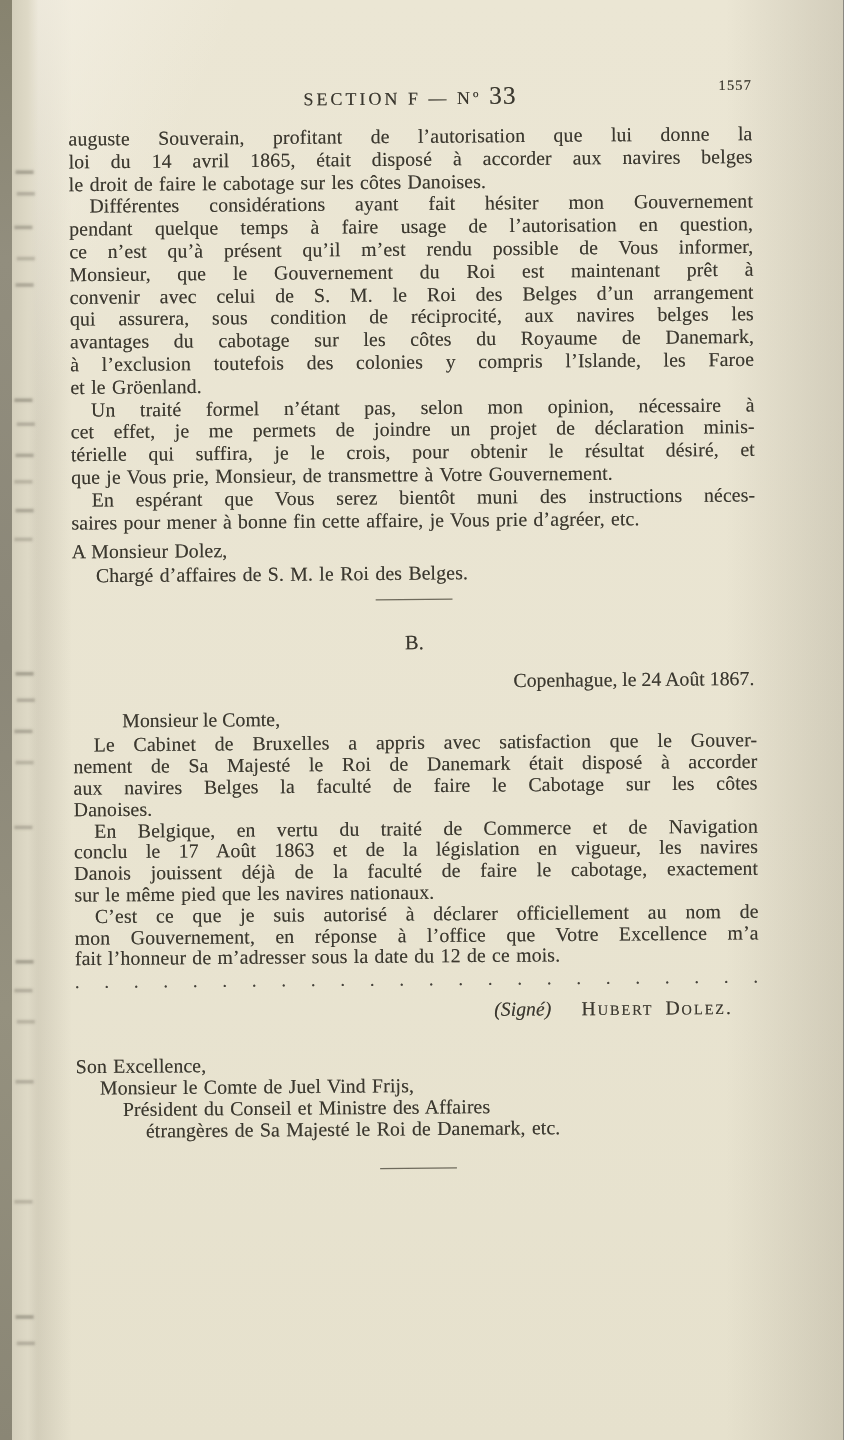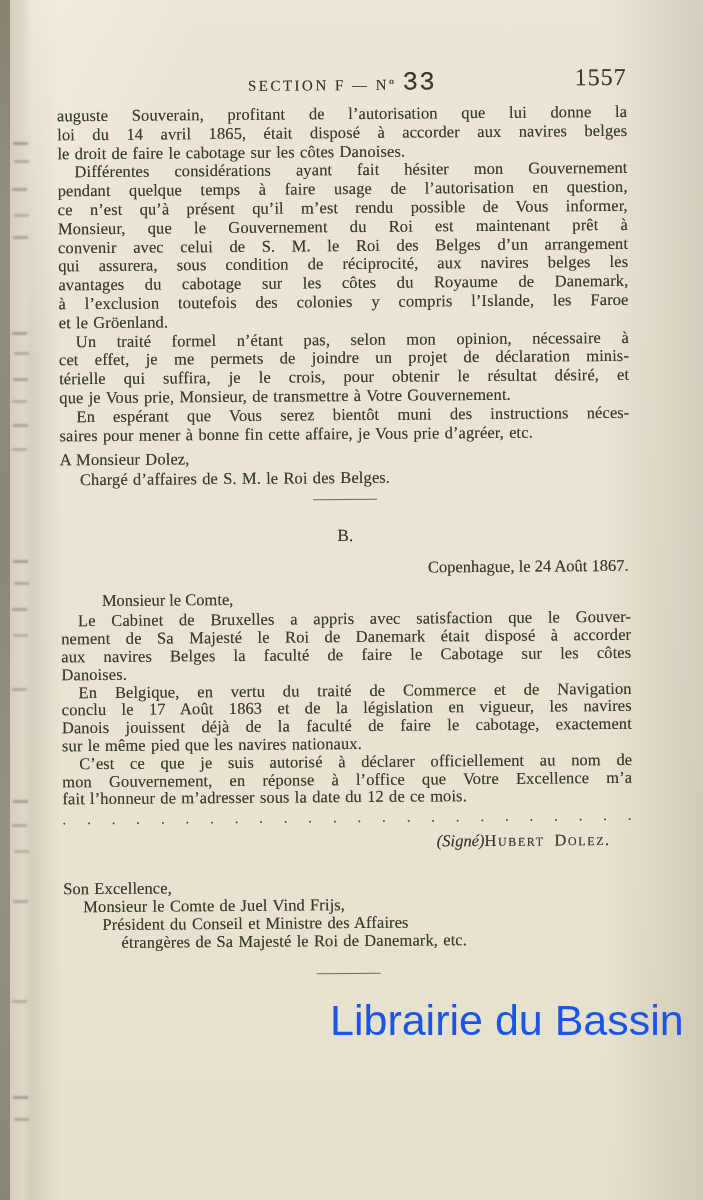--- a/index.html
+++ b/index.html
@@ -40,41 +40,41 @@
   }
   .content{
     position:absolute;left:57px;top:0;width:570px;
     transform:rotate(-0.45deg);transform-origin:40px 110px;
     color:#3b382f;
     text-shadow:0 0 .5px rgba(59,56,47,.55);
   }
   .hdr{position:relative;margin-top:70px;height:26px;}
   .hdr-title{position:absolute;left:0;right:0;text-align:center;
     font-size:15px;letter-spacing:2.5px;}
-  .hdr-title .big-no{font-size:26px;letter-spacing:1px;font-family:Liberation Mono, monospace;}
-  .hdr-num{position:absolute;right:0;top:-2px;font-size:24px;letter-spacing:1px;}
+  .hdr-title .big-no{font-size:21px;letter-spacing:1px;}
+  .hdr-num{position:absolute;right:0;top:-2px;font-size:12px;letter-spacing:1px;}
   .ln{font-size:16.5px;line-height:18.8px;word-spacing:.06em;letter-spacing:.1px;white-space:nowrap;}
   .bodyA{margin-top:11px;}
   .bodyA .ln,.bodyB .ln{white-space:normal;}
   .j{text-align:justify;text-align-last:justify;}
   .ind{text-indent:17px;}
   .addrA{margin-top:5px;}
   .addrA .ln{line-height:19.5px;}
   .addr-ind1{padding-left:20px;}
   .rule{width:64px;height:1px;background:#6e6a5c;margin:12px auto 0 auto;}
   .rule2{margin-top:24px;}
   .bheadB{margin-top:26px;text-align:center;font-size:17px;line-height:20px;}
   .dateline{margin-top:12px;text-align:right;font-size:16.5px;line-height:20px;padding-right:2px;}
   .salut{margin-top:11px;padding-left:41px;font-size:16.5px;line-height:19px;}
   .bodyB{margin-top:2px;}
   .bodyB .ln{line-height:17.8px;}
   .dots{margin-top:2px;font-size:15px;line-height:18px;text-align:justify;text-align-last:justify;
     letter-spacing:1px;color:#44413a;}
   .sig{margin-top:6px;text-align:right;padding-right:22px;font-size:16.5px;line-height:20px;}
-  .sig .signed{font-style:italic;margin-right:0;}
+  .sig .signed{font-style:italic;margin-right:25px;}
   .sig .name{font-variant:small-caps;letter-spacing:1.6px;word-spacing:.25em;margin-top:41px;}
   .addrB{margin-top:26px;}
   .addrB .ln{line-height:17.8px;}
   .bi-1{padding-left:20px;}.bi-2{padding-left:39px;}.bi-3{padding-left:58px;}
   .watermark{
     position:absolute;left:330px;top:996px;width:373px;
     font-family:"Liberation Sans", sans-serif;font-size:43px;line-height:48px;
     color:#1b55e8;white-space:nowrap;
   }
 </style>
@@ -151,14 +151,13 @@
     <div class="addrB">
       <div class="ln">Son Excellence,</div>
       <div class="ln bi-1">Monsieur le Comte de Juel Vind Frijs,</div>
       <div class="ln bi-2">Président du Conseil et Ministre des Affaires</div>
       <div class="ln bi-3">étrangères de Sa Majesté le Roi de Danemark, etc.</div>
     </div>
 
     <div class="rule rule2"></div>
   </div>
 
-  <div class="watermark">Librairie du Bassin</div>
 </div>
 
 </body></html>

